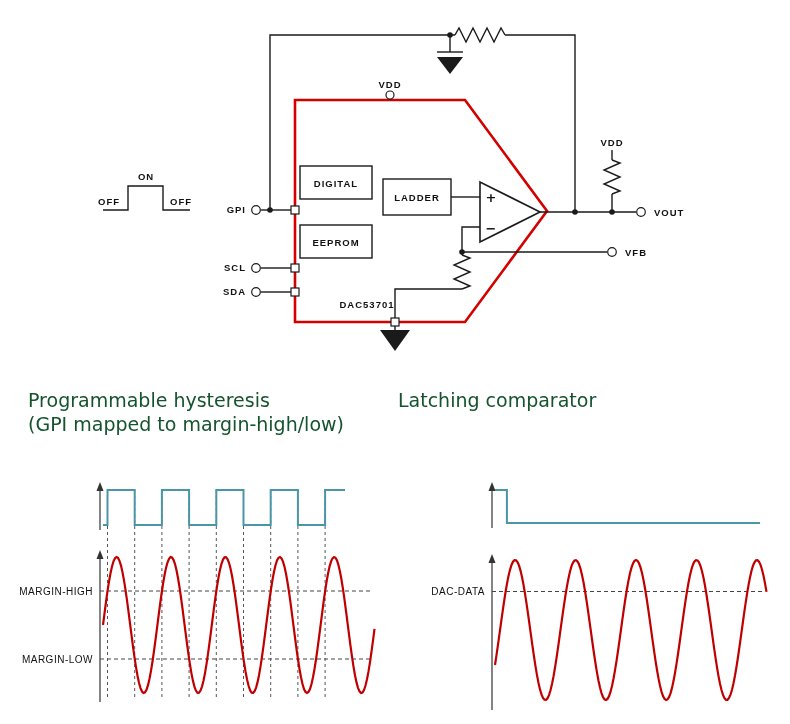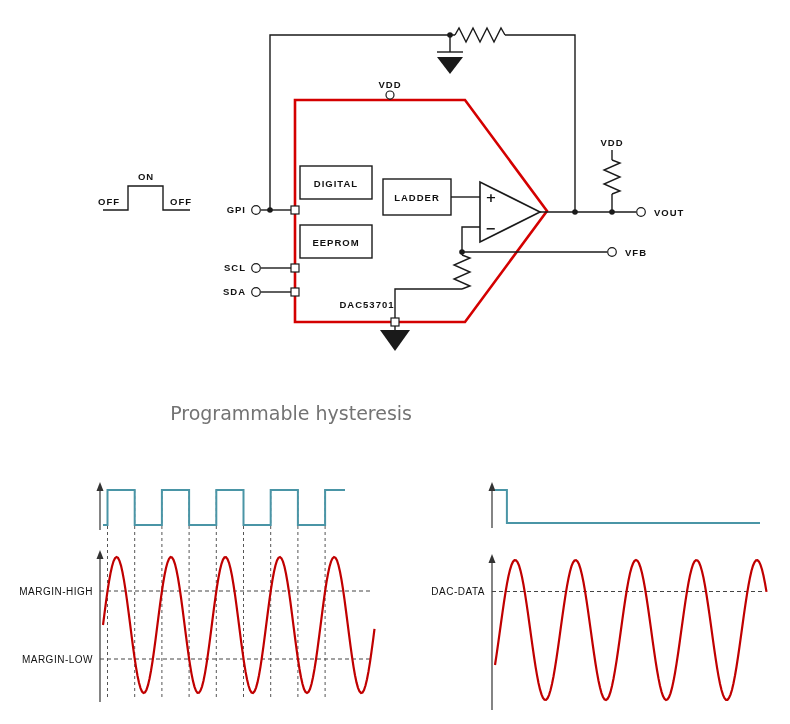--- a/index.html
+++ b/index.html
@@ -2,22 +2,22 @@
 <html><head>
 <meta charset="utf-8">
 <style>
   html,body{margin:0;padding:0;background:#fff;}
   .page{position:relative;width:790px;height:724px;background:#fff;overflow:hidden;
         font-family:"Liberation Sans",sans-serif;border-radius:20px;}
   svg{position:absolute;}
   .slabel text{font:bold 9.5px "Liberation Sans",sans-serif;letter-spacing:1px;fill:#111;}
   .opsign text{font:bold 13px "DejaVu Sans",sans-serif;fill:#111;text-anchor:middle;}
   text.thr{font:10px "Liberation Sans",sans-serif;letter-spacing:.5px;fill:#111;}
-  .plot-title{position:absolute;top:401px;width:384px;text-align:right;
-              font:19px "DejaVu Sans",sans-serif;color:#737373;line-height:24px;}
+  .plot-title{position:absolute;top:388px;width:384px;text-align:left;
+              font:19px "DejaVu Sans",sans-serif;color:#14532d;line-height:24px;}
 </style>
 </head>
 <body>
 
 <div class="page">
 
   <svg id="schematic" width="790" height="395" viewBox="0 0 790 395" style="left:0;top:0">
 
     <polygon points="295,100 465,100 547,211 465,322 295,322" fill="none" stroke-width="2.6" stroke="#d40000"></polygon>
 
@@ -92,22 +92,24 @@
       <text x="625" y="256">VFB</text>
     </g>
     <g class="opsign">
       <text x="491" y="202">+</text>
       <text x="491" y="233">−</text>
     </g>
   </svg>
 
   <div class="plot-title" style="left:28px">
     <div>Programmable hysteresis</div>
+    <div>(GPI mapped to margin-high/low)</div>
   </div>
   <div class="plot-title" style="left:398px">
+    <div>Latching comparator</div>
   </div>
 
   <svg id="plot-left" width="395" height="254" viewBox="0 0 395 254" style="left:0;top:470px">
       <line x1="100" y1="60" x2="100" y2="19" stroke="#333" stroke-width="1.2"></line>
       <polygon points="96.5,21 103.5,21 100,12" fill="#333"></polygon>
       <line x1="100" y1="232" x2="100" y2="87" stroke="#333" stroke-width="1.2"></line>
       <polygon points="96.5,89 103.5,89 100,80" fill="#333"></polygon>
       <line x1="100" y1="121" x2="372" y2="121" stroke="#444" stroke-width="1" stroke-dasharray="4 3"></line>
       <text x="93" y="124.5" text-anchor="end" class="thr">MARGIN-HIGH</text>
       <line x1="100" y1="189" x2="372" y2="189" stroke="#444" stroke-width="1" stroke-dasharray="4 3"></line>

